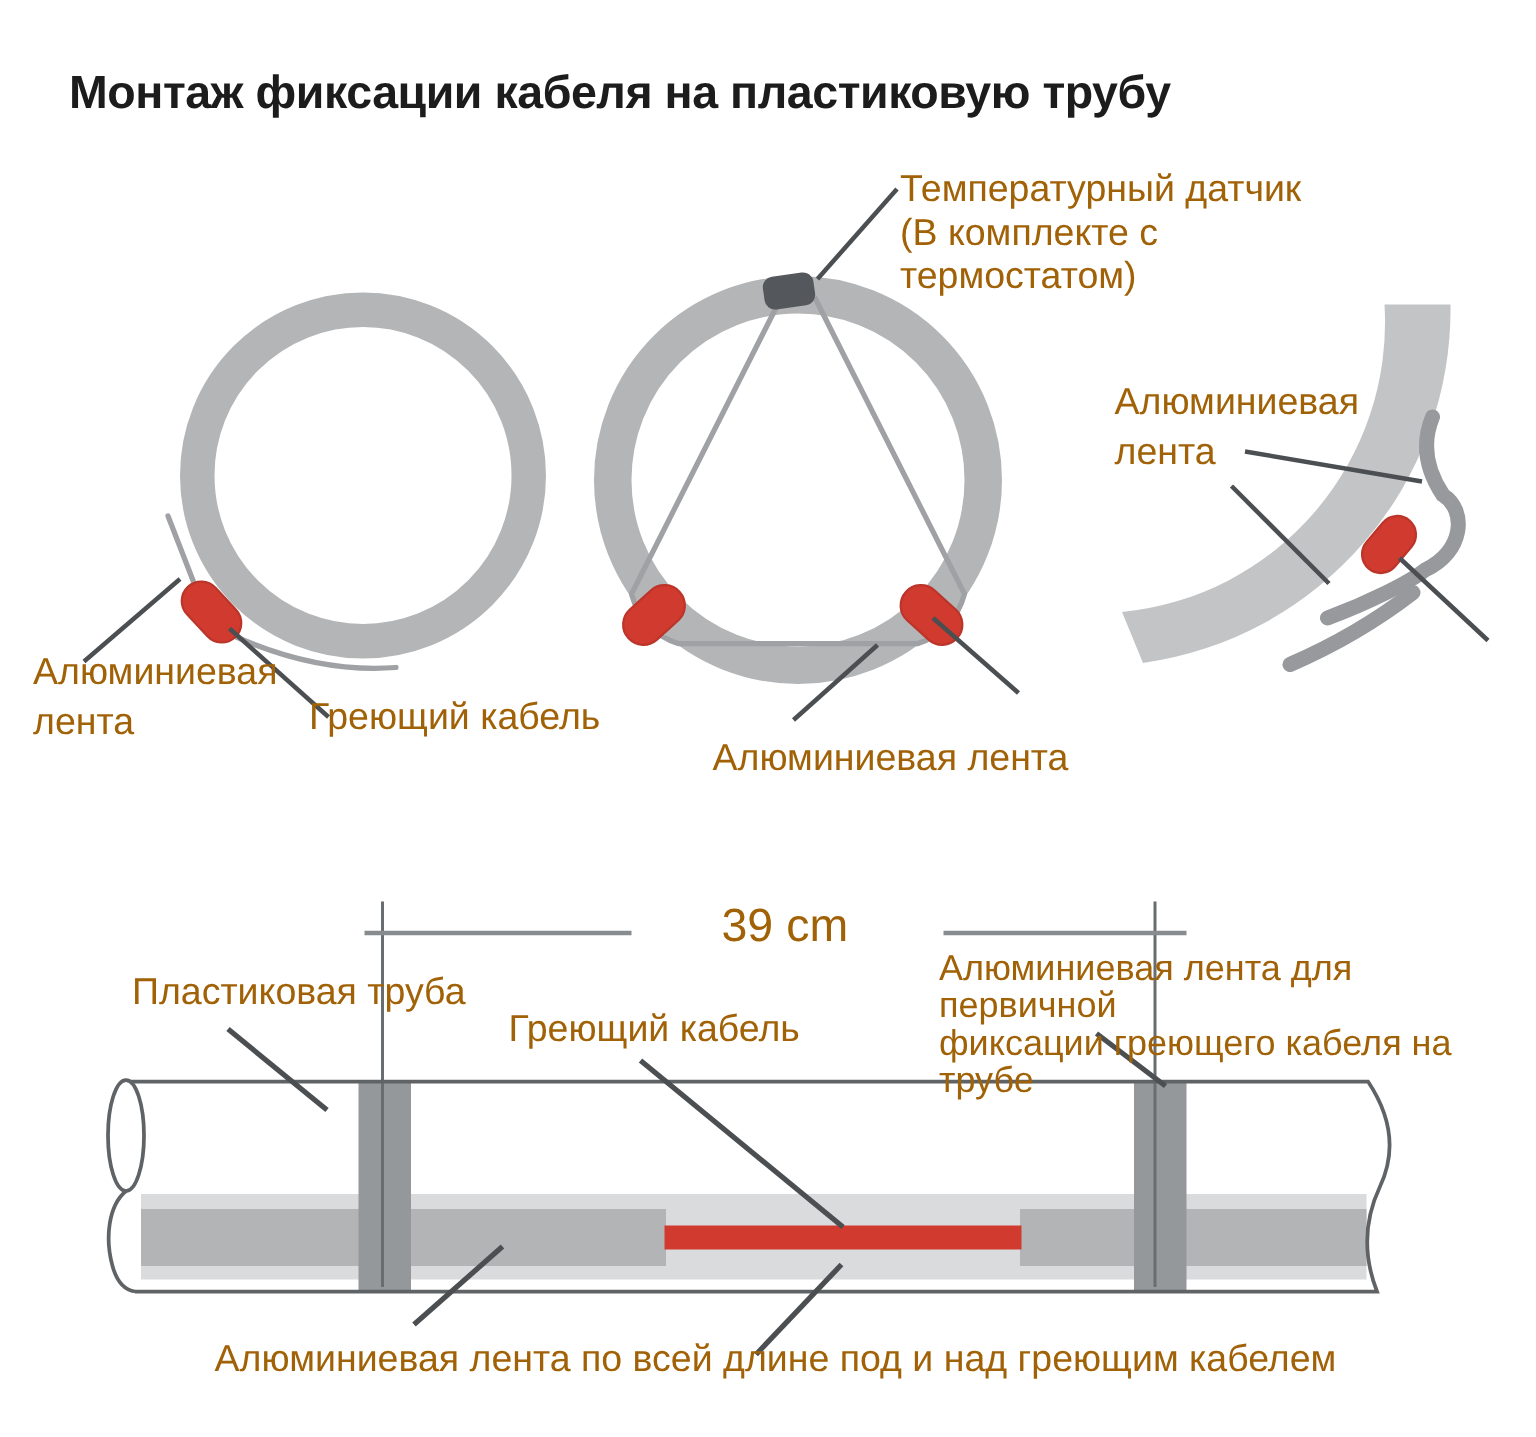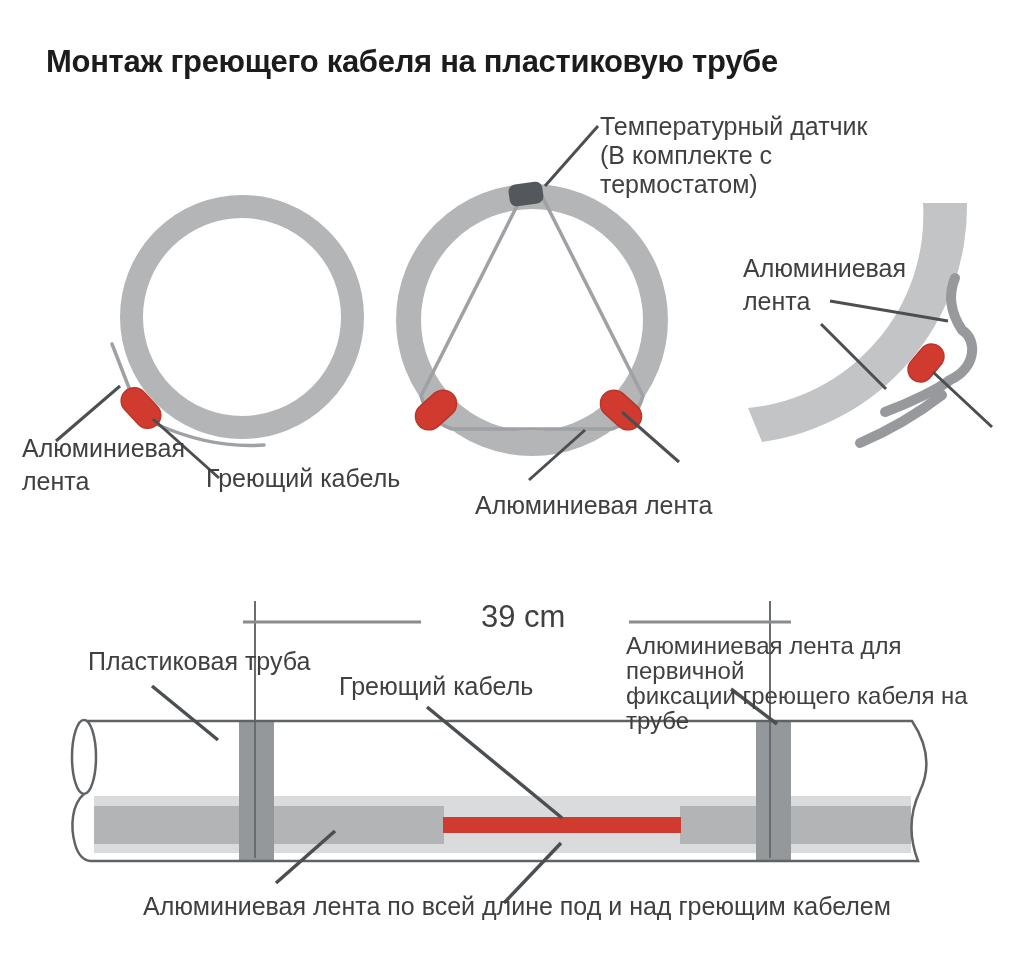--- a/index.html
+++ b/index.html
@@ -1,37 +1,37 @@
 <!DOCTYPE html>
 <html><head>
 <meta charset="utf-8">
 <style>
   html,body{margin:0;padding:0;background:#ffffff;}
   #page{position:relative;width:1024px;height:958px;background:#ffffff;overflow:hidden;
         font-family:"Liberation Sans","DejaVu Sans",sans-serif;color:#1c1c1c;}
   #diagram-svg{position:absolute;left:0;top:0;}
-  .lbl{position:absolute;font-size:25px;line-height:31px;white-space:pre-line;color:#404040;}
+  .lbl{position:absolute;font-size:25px;line-height:31px;white-space:pre-line;color:#a16207;}
   #title{position:absolute;left:46px;top:44px;font-size:31px;font-weight:700;letter-spacing:-0.3px;margin:0;}
   #lbl-left-tape{left:22px;top:432px;line-height:33px;}
   #lbl-left-cable{left:206px;top:463px;}
   #lbl-sensor{left:600px;top:112px;line-height:29px;}
   #lbl-mid-tape{left:475px;top:490px;}
   #lbl-right-tape{left:743px;top:252px;line-height:33px;}
   #lbl-dim{left:481px;top:601px;font-size:31px;}
   #lbl-pipe{left:88px;top:646px;}
   #lbl-bot-cable{left:339px;top:671px;}
   #lbl-fix-tape{left:626px;top:633px;line-height:25px;font-size:24px;}
   #lbl-full-tape{left:117px;top:891px;width:800px;text-align:center;}
 </style>
 </head>
 <body>
 
 <div id="page">
 
-  <h1 id="title">Монтаж греющего кабеля на пластиковую трубе</h1>
+  <h1 id="title">Монтаж фиксации кабеля на пластиковую трубу</h1>
 
   <svg id="diagram-svg" width="1024" height="958" viewBox="0 0 1024 958">
 
     <g>
       <circle cx="242" cy="317" r="110.5" fill="none" stroke="#b3b5b7" stroke-width="23"></circle>
       <path d="M 112,344 L 131,393" stroke="#9fa1a4" stroke-width="3.5" fill="none" stroke-linecap="round"></path>
       <path d="M 156,424 Q 212,449 264,445" stroke="#9fa1a4" stroke-width="3.5" fill="none" stroke-linecap="round"></path>
       <g transform="translate(141,408) rotate(47)">
         <rect x="-23" y="-13" width="46" height="26" rx="13" fill="#d13a2f" stroke="#bc352a" stroke-width="1.5"></rect>
       </g>

